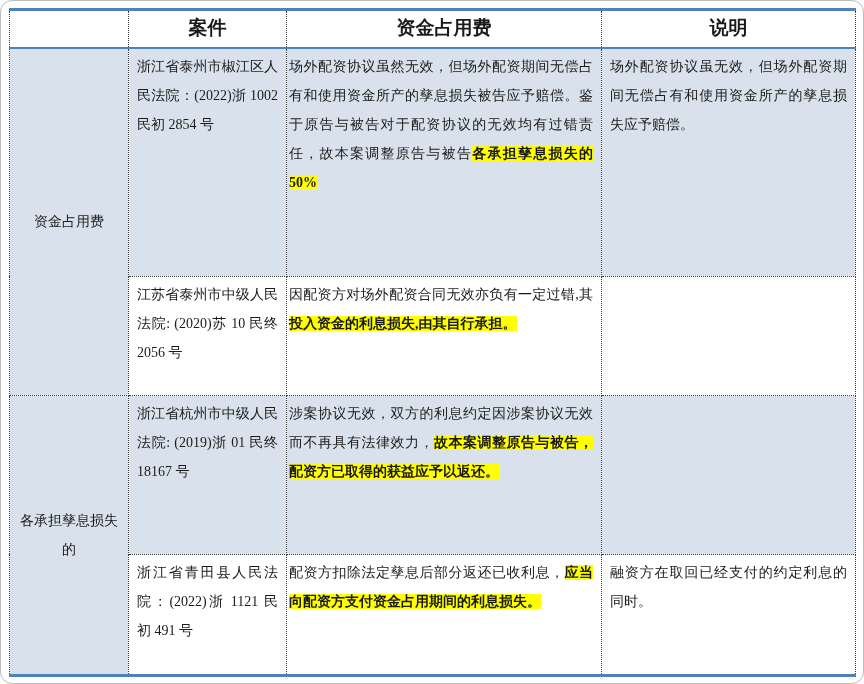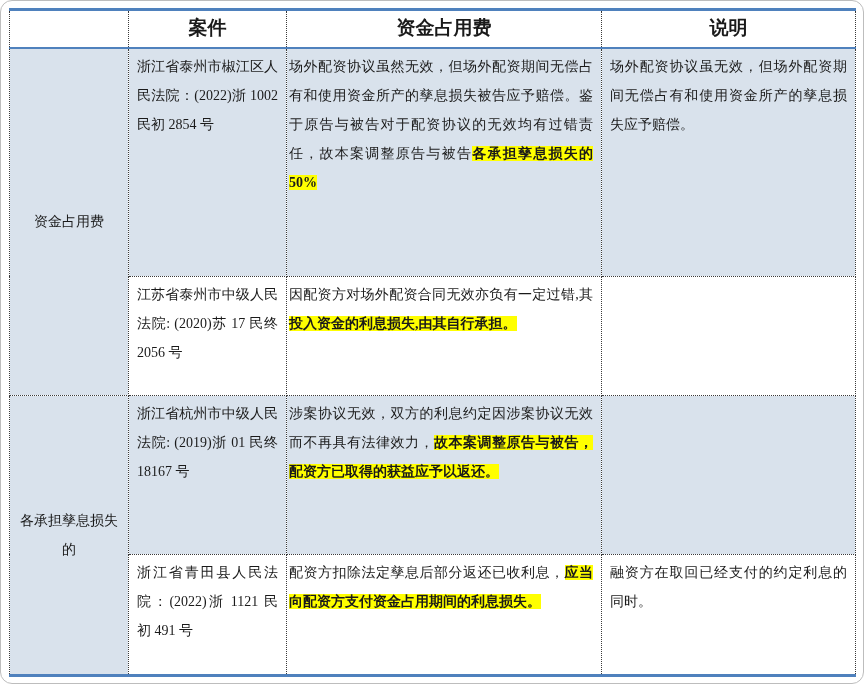--- a/index.html
+++ b/index.html
@@ -72,21 +72,21 @@
       </tr>
     </thead>
     <tbody>
       <tr class="banded" style="height:228px">
         <td class="group-cell" rowspan="2">资金占用费</td>
         <td class="case-cell data-cell">浙江省泰州市椒江区人民法院：(2022)浙 1002 民初 2854 号</td>
         <td class="gist-cell data-cell"><span>场外配资协议虽然无效，但场外配资期间无偿占有和使用资金所产的孳息损失被告应予赔偿。鉴于原告与被告对于配资协议的无效均有过错责任，故本案调整原告与被告</span><span class="hl">各承担孳息损失的 50%</span></td>
         <td class="note-cell data-cell">场外配资协议虽无效，但场外配资期间无偿占有和使用资金所产的孳息损失应予赔偿。</td>
       </tr>
       <tr style="height:119px">
-        <td class="case-cell data-cell">江苏省泰州市中级人民法院: (2020)苏 17 民终 2056 号</td>
+        <td class="case-cell data-cell">江苏省泰州市中级人民法院: (2020)苏 10 民终 2056 号</td>
         <td class="gist-cell data-cell"><span>因配资方对场外配资合同无效亦负有一定过错,其</span><span class="hl">投入资金的利息损失,由其自行承担。</span></td>
         <td class="note-cell data-cell"></td>
       </tr>
       <tr class="banded" style="height:159px">
         <td class="group-cell" rowspan="2">各承担孳息损失的</td>
         <td class="case-cell data-cell">浙江省杭州市中级人民法院: (2019)浙 01 民终 18167 号</td>
         <td class="gist-cell data-cell"><span>涉案协议无效，双方的利息约定因涉案协议无效而不再具有法律效力，</span><span class="hl">故本案调整原告与被告，配资方已取得的获益应予以返还。</span></td>
         <td class="note-cell data-cell"></td>
       </tr>
       <tr style="height:121px">

